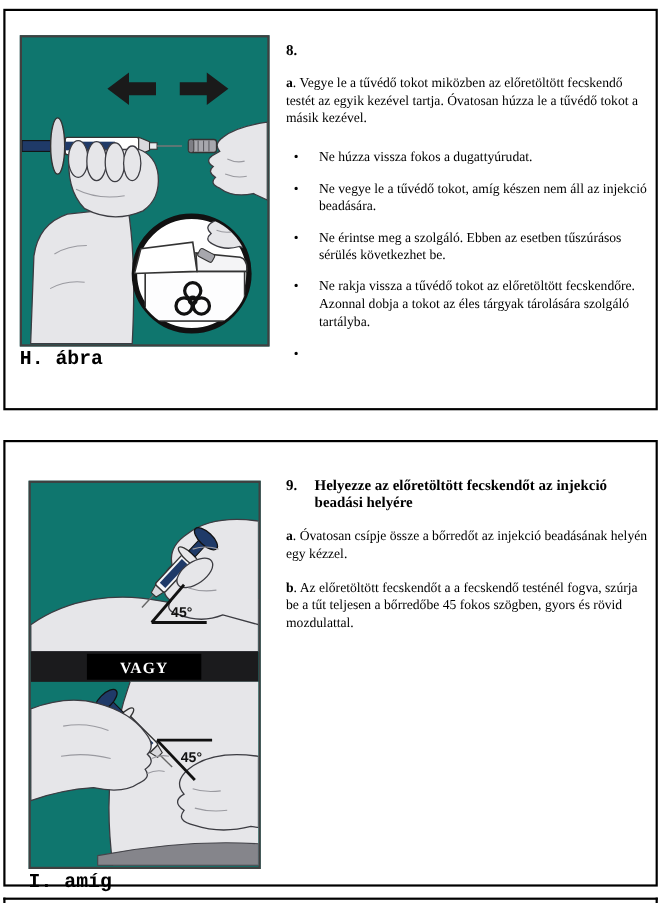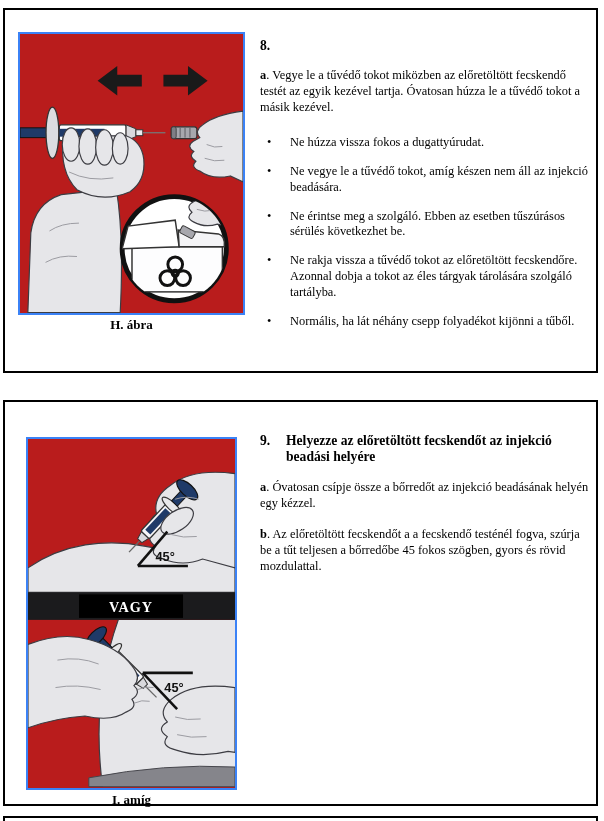--- a/index.html
+++ b/index.html
@@ -7,26 +7,26 @@
     position:relative; width:604px; height:821px; overflow:hidden;
     background:#ffffff; color:#000;
     font-family:"Liberation Serif", serif;
   }
   .panel { position:absolute; border:2px solid #000; background:#fff; box-sizing:content-box; }
   #panel-step8 { left:3px; top:8px;   width:591px; height:361px; }
   #panel-step9 { left:3px; top:400px; width:591px; height:402px; }
   #panel-next  { left:3px; top:816px; width:591px; height:5px; border-bottom:none; }
 
   .figwrap { position:absolute; }
-  .figbox { border:2px solid #3b82f6; background:#b91c1c; line-height:0; }
+  .figbox { border:2px solid #404040; background:#0f766e; line-height:0; }
   #fig-h .figbox { width:223px; height:279px; }
   #fig-h { left:13px; top:22px; }
   #fig-i .figbox { width:207px; height:349px; }
   #fig-i { left:21px; top:35px; }
-  .figlabel { font-weight:bold; font-size:13px; text-align:center; margin-top:3px; line-height:1.1; }
+  .figlabel { font-weight:bold; font-size:18px; text-align:left; margin-top:3px; line-height:1.1;font-family:Liberation Mono, monospace; }
 
   .textcol { position:absolute; left:255px; width:334px; font-size:12.4px; line-height:1.28; }
   #panel-step8 .textcol { top:28px; }
   #panel-step9 .textcol { top:31px; }
 
   .head { display:flex; font-weight:bold; font-size:13.6px; line-height:1.2; margin:0 0 13px 0; }
   .head .num { flex:0 0 26px; }
   .step { margin:14px 0 16px 0; }
   .pfx { font-weight:bold; }
 
@@ -147,21 +147,20 @@
         <li>
             <span class="dot">•</span>
             <span>Ne érintse meg a szolgáló. Ebben az esetben tűszúrásos sérülés következhet be.</span>
           </li>
         <li>
             <span class="dot">•</span>
             <span>Ne rakja vissza a tűvédő tokot az előretöltött fecskendőre. Azonnal dobja a tokot az éles tárgyak tárolására szolgáló tartályba.</span>
           </li>
         <li>
             <span class="dot">•</span>
-            <span>Normális, ha lát néhány csepp folyadékot kijönni a tűből.</span>
           </li>
       </ul>
     </div>
   </section>
 
   <section class="panel" id="panel-step9">
 
     <div class="figwrap" id="fig-i">
       <div class="figbox">
         <svg width="207" height="349" viewBox="0 0 211 353">

